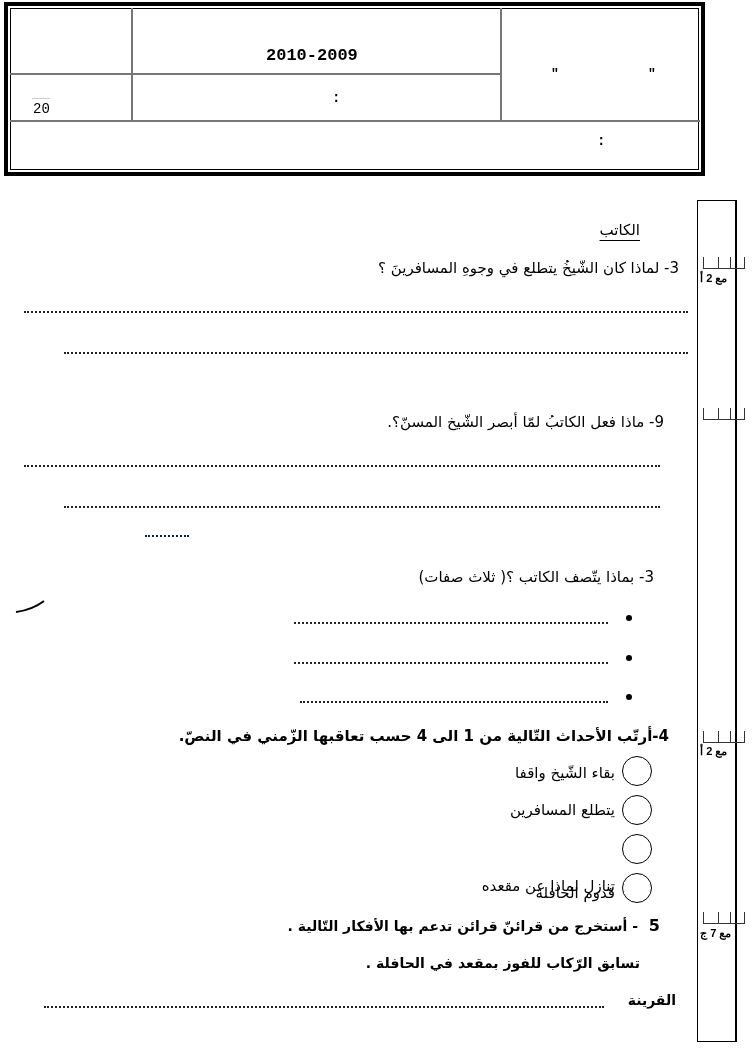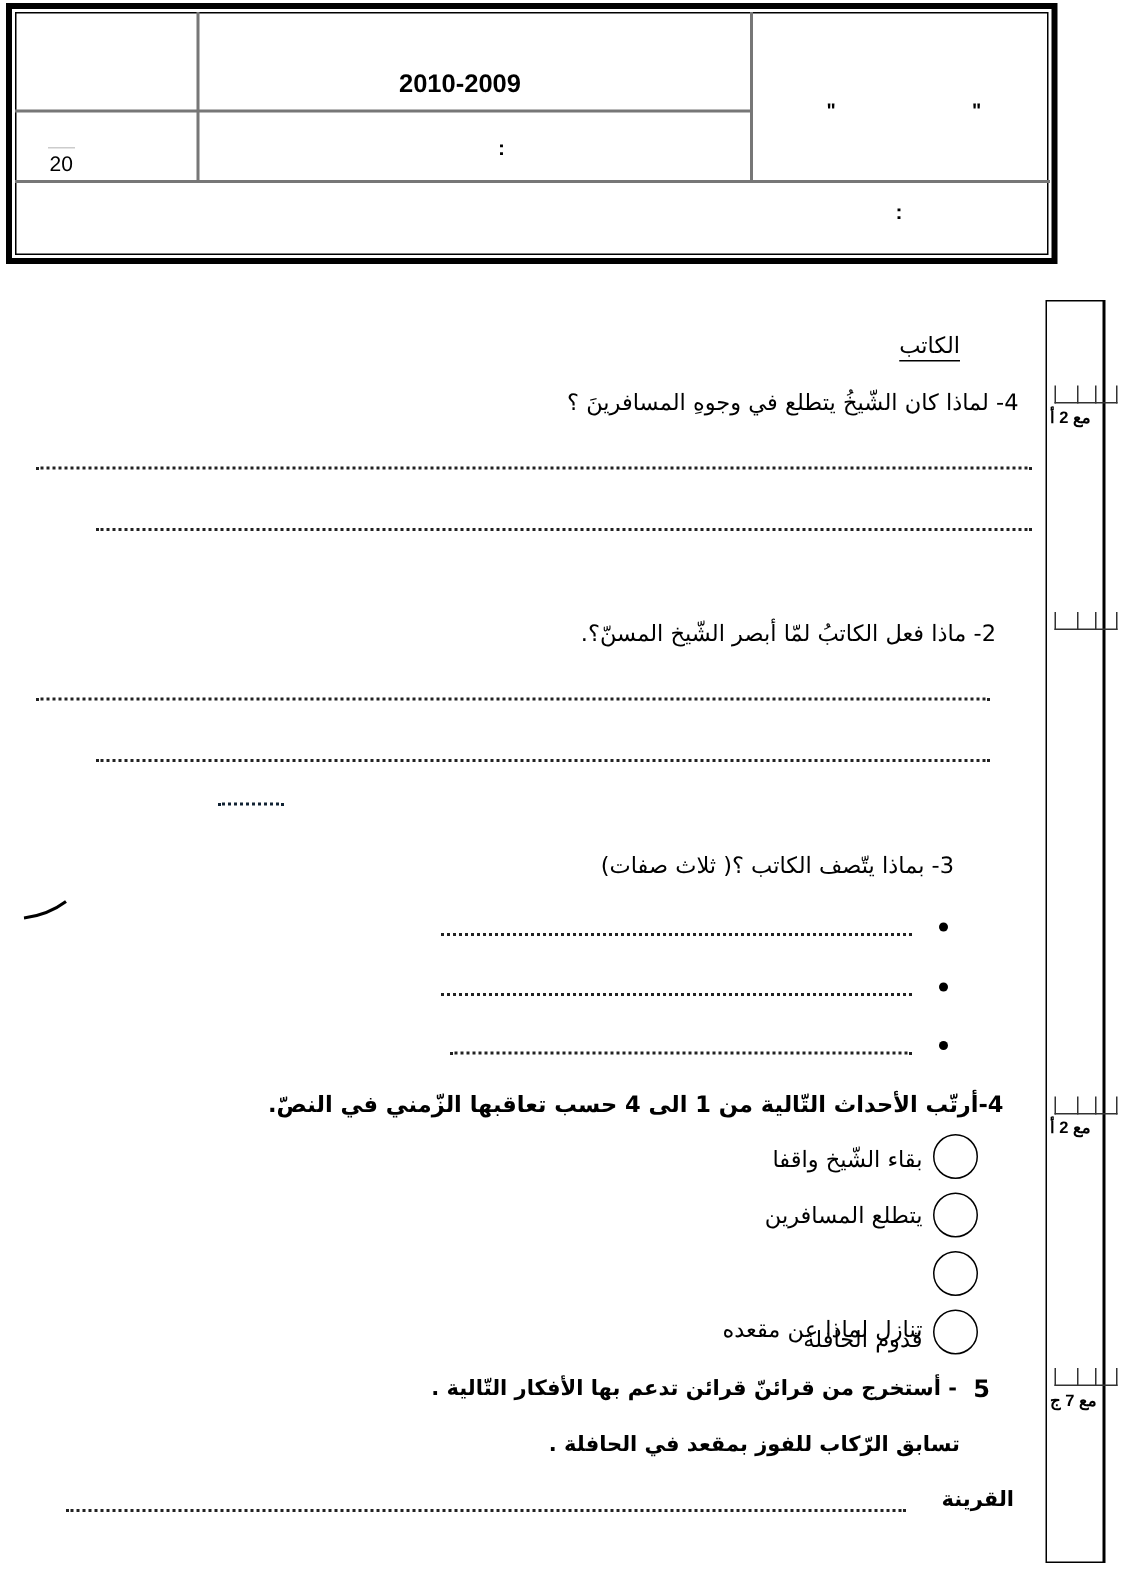--- a/index.html
+++ b/index.html
@@ -7,21 +7,21 @@
            font-family: "DejaVu Sans", sans-serif; color: #000; }
     .abs { position: absolute; }
 
     
     .hdr-outer { left: 4px; top: 2px; width: 701px; height: 174px; box-sizing: border-box;
                  border: 4px solid #000; }
     .hdr-inner { position: absolute; left: 2px; top: 2px; right: 2px; bottom: 2px;
                  border: 1px solid #000; }
     .hline { position: absolute; height: 2px; background: #777; }
     .vline { position: absolute; width: 2px; background: #777; }
-    .hdr-text { position: absolute; font-family: Liberation Sans, sans-serif; }
+    .hdr-text { position: absolute; font-family: Liberation Mono, monospace; }
 
     
     .side-col { left: 697px; top: 200px; width: 40px; height: 842px; box-sizing: border-box;
                 border: 1px solid #000; border-right: 2px solid #000; }
     .scale { position: absolute; width: 40px; height: 12px; }
     .scale .tick { position: absolute; bottom: 0; width: 1px; height: 12px; background: #333; }
     .scale .base { position: absolute; bottom: 0; left: 3px; width: 42px; height: 1px; background: #333; }
     .side-lbl { position: absolute; font-family: "Liberation Sans", sans-serif; font-size: 11px;
                 font-weight: bold; white-space: nowrap; direction: rtl; }
 
@@ -86,34 +86,34 @@
   <div class="base"></div>
   <div class="tick" style="left:3px;"></div>
     <div class="tick" style="left:18px;"></div>
   <div class="tick" style="left:30px;"></div>
     <div class="tick" style="left:44px;"></div>
 </div>
 <div class="side-lbl" style="left:700px; top:927px;">مع 7 ج</div>
 
 <div class="ar title" style="right:112px; top:220px;">الكاتب</div>
 
-<div class="ar" style="right:73px; top:258px;">4- لماذا كان الشّيخُ يتطلع في وجوهِ المسافرينَ ؟</div>
+<div class="ar" style="right:73px; top:258px;">3- لماذا كان الشّيخُ يتطلع في وجوهِ المسافرينَ ؟</div>
 <div class="dots" style="left:24px; top:311px; width:664px;"></div>
 <div class="dots" style="left:64px; top:352px; width:624px;"></div>
 
-<div class="ar" style="right:88px; top:412px;">2- ماذا فعل الكاتبُ لمّا أبصر الشّيخ المسنّ؟.</div>
+<div class="ar" style="right:88px; top:412px;">9- ماذا فعل الكاتبُ لمّا أبصر الشّيخ المسنّ؟.</div>
 <div class="dots" style="left:24px; top:465px; width:636px;"></div>
 <div class="dots" style="left:64px; top:506px; width:596px;"></div>
 
 <div class="abs" style="left:145px; top:535px; width:44px; height:4px; border-top:2px dotted #123;"></div>
 <svg class="abs" style="left:14px; top:598px;" width="32" height="16">
   <path d="M2 14 Q 18 12 30 3" stroke="#000" stroke-width="2" fill="none"></path>
 </svg>
 
-<div class="ar" style="right:116px; top:567px;">3- بماذا يتّصف الكاتب ؟( ثلاث صفات)</div>
+<div class="ar" style="right:98px; top:567px;">3- بماذا يتّصف الكاتب ؟( ثلاث صفات)</div>
 <div class="bullet" style="left:626px; top:615px;"></div>
 <div class="dots" style="left:294px; top:622px; width:314px;"></div>
 <div class="bullet" style="left:626px; top:655px;"></div>
 <div class="dots" style="left:294px; top:662px; width:314px;"></div>
 <div class="bullet" style="left:626px; top:694px;"></div>
 <div class="dots" style="left:300px; top:701px; width:308px;"></div>
 
 <div class="ar" style="right:83px; top:726px; font-weight:bold;">4-أرتّب الأحداث التّالية من 1 الى 4 حسب تعاقبها الزّمني في النصّ.</div>
 
 <div class="circle" style="left:622px; top:756px;"></div>

